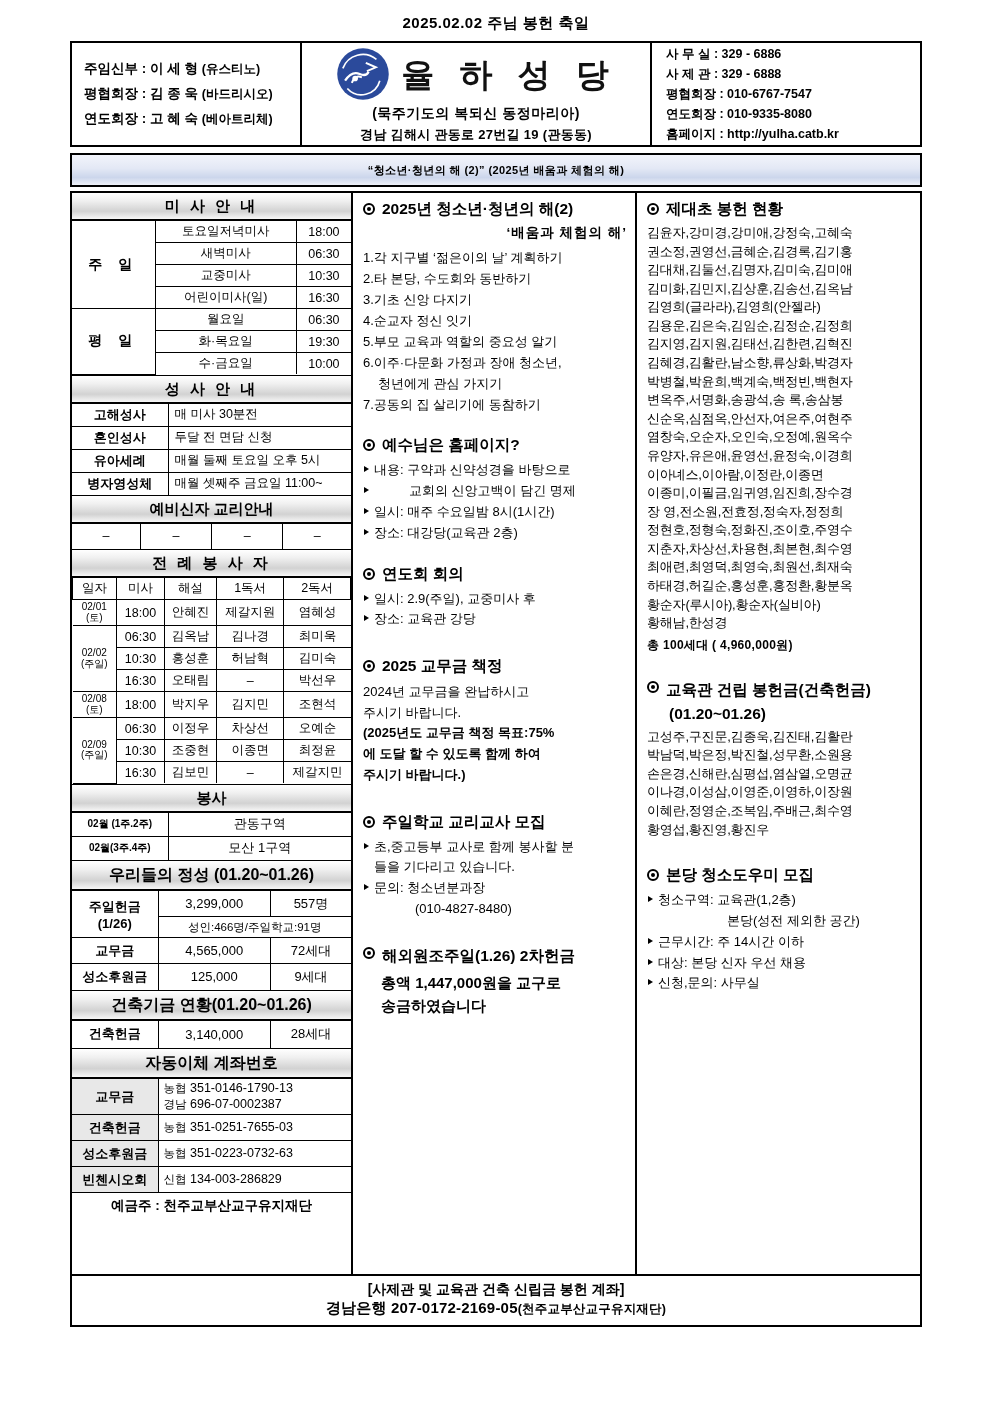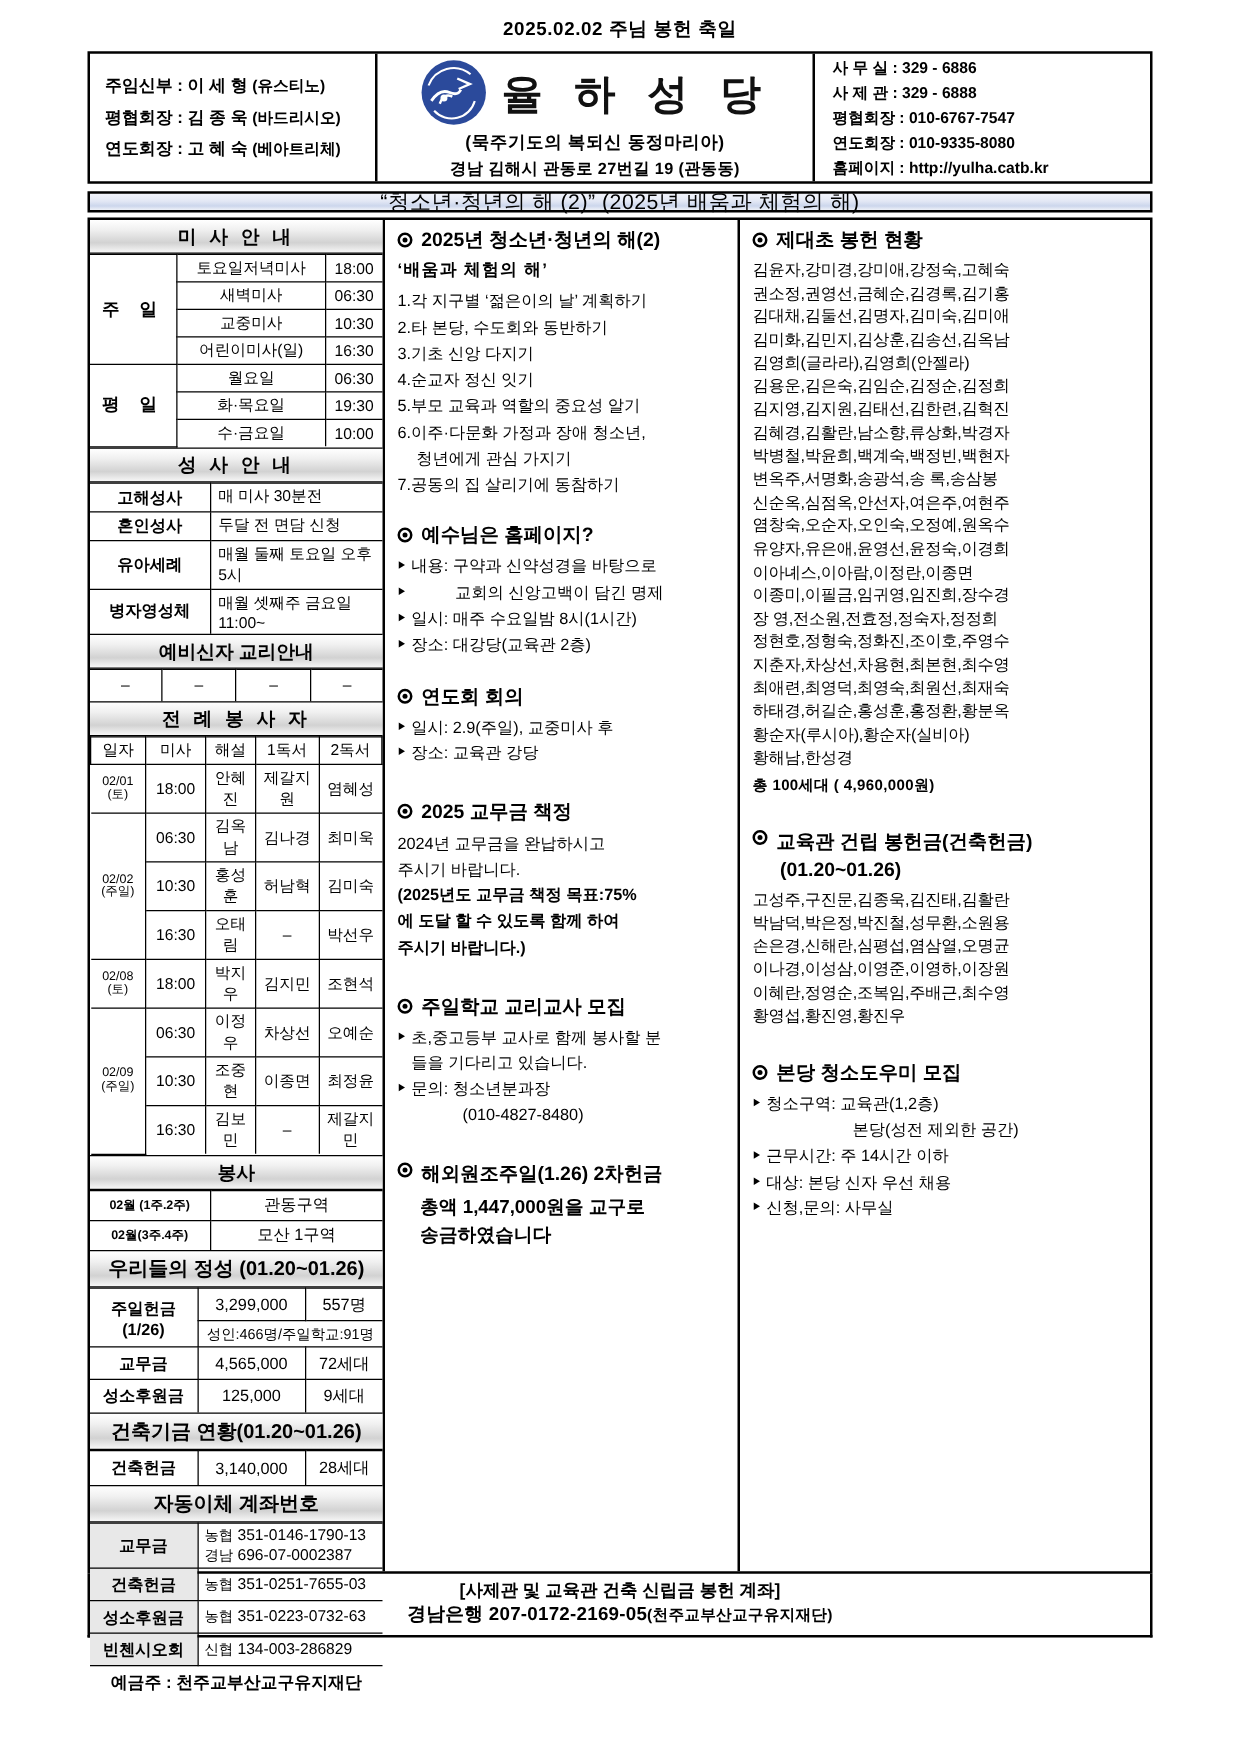--- a/index.html
+++ b/index.html
@@ -40,29 +40,29 @@
   .church-sub { font-size: 14px; font-weight: bold; margin-top: 3px; letter-spacing:0.5px;}
   .church-addr { font-size: 13px; font-weight: bold; margin-top: 3px; letter-spacing:0.3px;}
   .mh-right {
     width: 268px; display:flex; flex-direction:column; justify-content:center;
     padding-left: 14px; gap: 3px;
   }
   .mh-right div { font-size: 12.5px; font-weight: bold; white-space: nowrap; }
 
   
   .banner {
-    margin-top: 6px; height: 17px; border: 2px solid #000;
+    margin-top: 6px; height: 34px; border: 2px solid #000;
     background: linear-gradient(to bottom,#f2f4fb 0%,#e3e8f5 45%,#ccd6ec 75%,#eef1f8 100%);
     display:flex; align-items:center; justify-content:center;
-    font-size: 17px; font-weight: normal; letter-spacing: 0.4px;
+    font-size: 11px; font-weight: bold; letter-spacing: 0.4px;
   }
 
   
   .body3 { margin-top: 4px; display:flex; border:2px solid #000; height: 1085px; }
-  .col-left { width: 236px; border-right: 2px solid #000; }
+  .col-left { width: 281px; border-right: 2px solid #000; }
   .col-mid  { width: 284px; border-right: 2px solid #000; padding: 6px 8px 0 10px; }
   .col-right{ flex:1; padding: 6px 6px 0 10px; }
 
   
   .shdr {
     background: linear-gradient(to bottom,#ffffff 0%,#f0f0f0 30%,#d2d2d2 70%,#f7f7f7 100%);
     border-bottom: 1.5px solid #000; text-align:center;
     font-weight: bold; font-size: 15px; letter-spacing: 3px; padding: 4px 0 3px;
   }
   .shdr.tight { letter-spacing: 0px; }
@@ -108,21 +108,21 @@
     margin-bottom: 4px;
   }
   .bullet-o {
     display:inline-block; width:12px; height:12px; border:2px solid #000; border-radius:50%;
     position:relative; flex:none; top:1px;
   }
   .bullet-o::after{
     content:""; position:absolute; left:2px; top:2px; width:4px; height:4px;
     background:#000; border-radius:50%;
   }
-  .art-sub { text-align:left; font-size:13.5px; font-weight:bold; margin: 3px 0 5px; letter-spacing:1px;}
+  .art-sub { text-align:right; font-size:13.5px; font-weight:bold; margin: 3px 0 5px; letter-spacing:1px;}
   .num-list { font-size:13px; line-height:1.62; }
   .num-list .cont { padding-left: 15px; }
   .tri-list { font-size:13px; line-height:1.6; }
   .tri { position:relative; padding-left: 11px; }
   .tri::before{
     content:""; position:absolute; left:1px; top:6px;
     border-left:5px solid #000; border-top:3.5px solid transparent; border-bottom:3.5px solid transparent;
   }
   .tri .ind { display:block; padding-left: 46px; }
   .plain { font-size:13px; line-height:1.62; }

